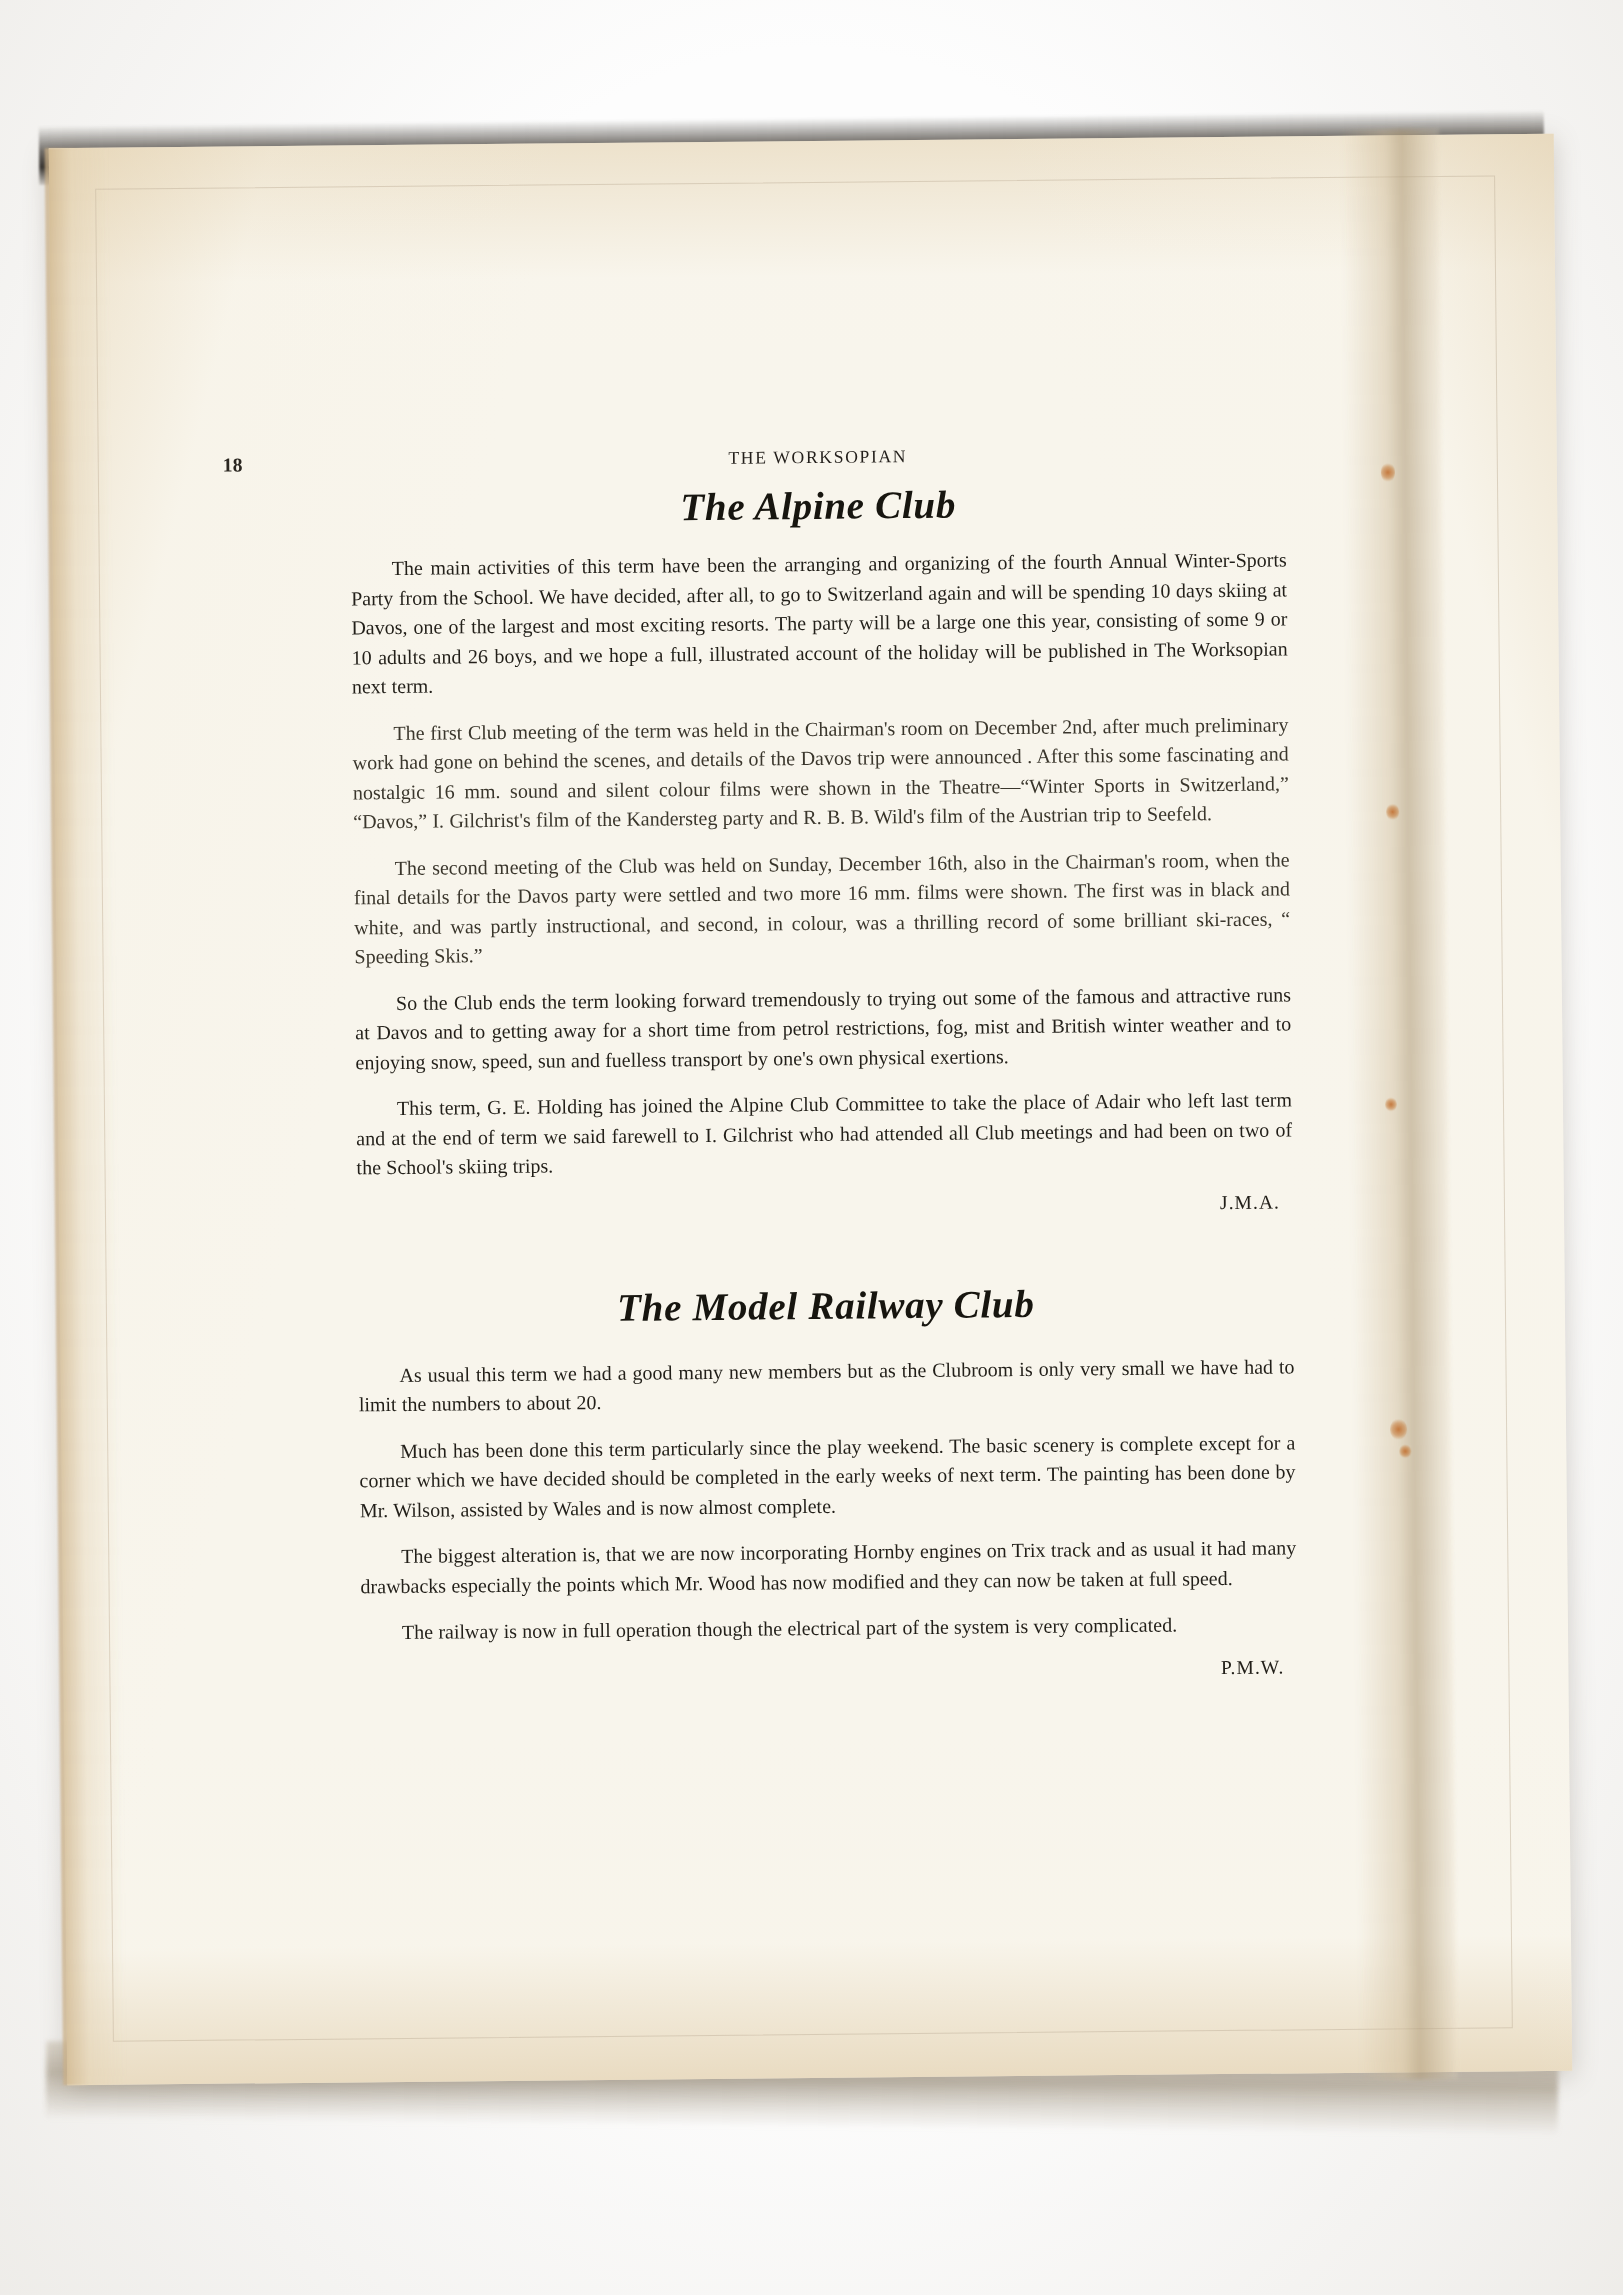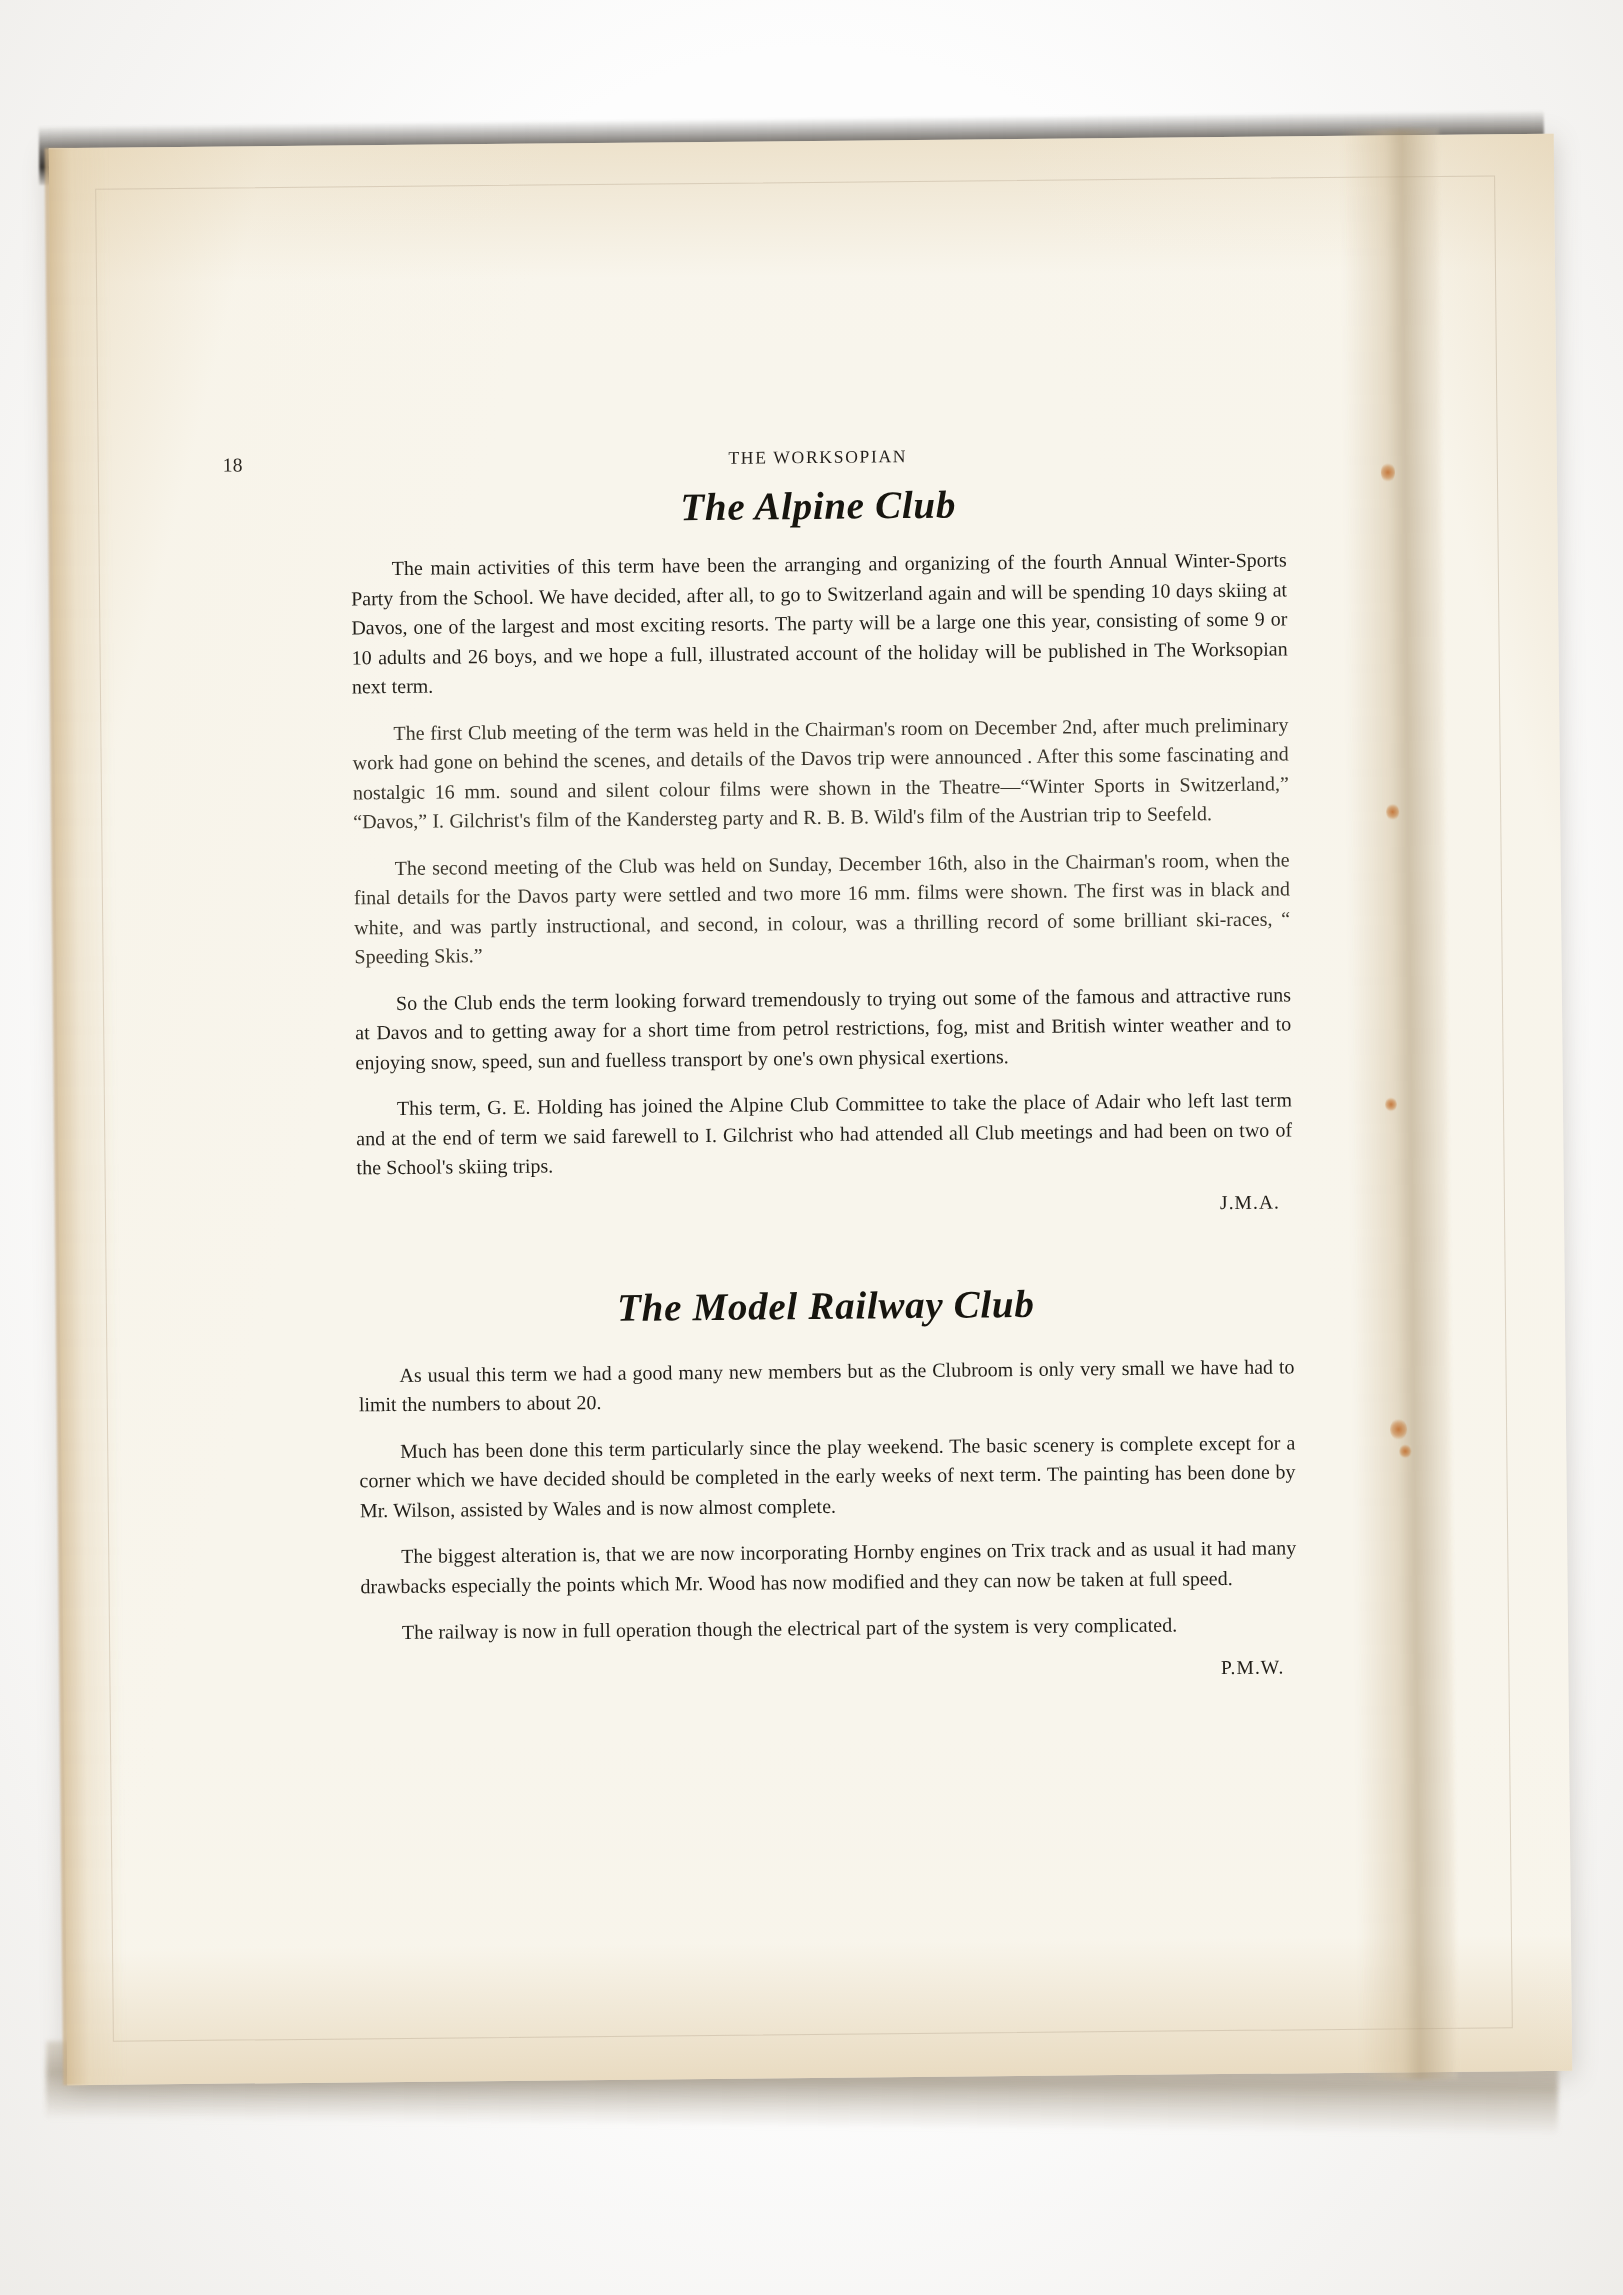--- a/index.html
+++ b/index.html
@@ -127,20 +127,21 @@
     letter-spacing: 1.6px;
     color: #231f1b;
     font-family: "Liberation Serif", serif;
   }
   .folio {
     position: absolute;
     left: 171px;
     top: 308px;
     font-size: 19.6px;
     color: #2a2620;
+    font-weight: bold;
   }
 
   h1.club-title {
     font-family: "Liberation Serif", serif;
     font-style: italic;
     font-weight: bold;
     font-size: 39px;
     text-align: center;
     margin: 34px 0 22px 0;
     letter-spacing: 0.7px;

